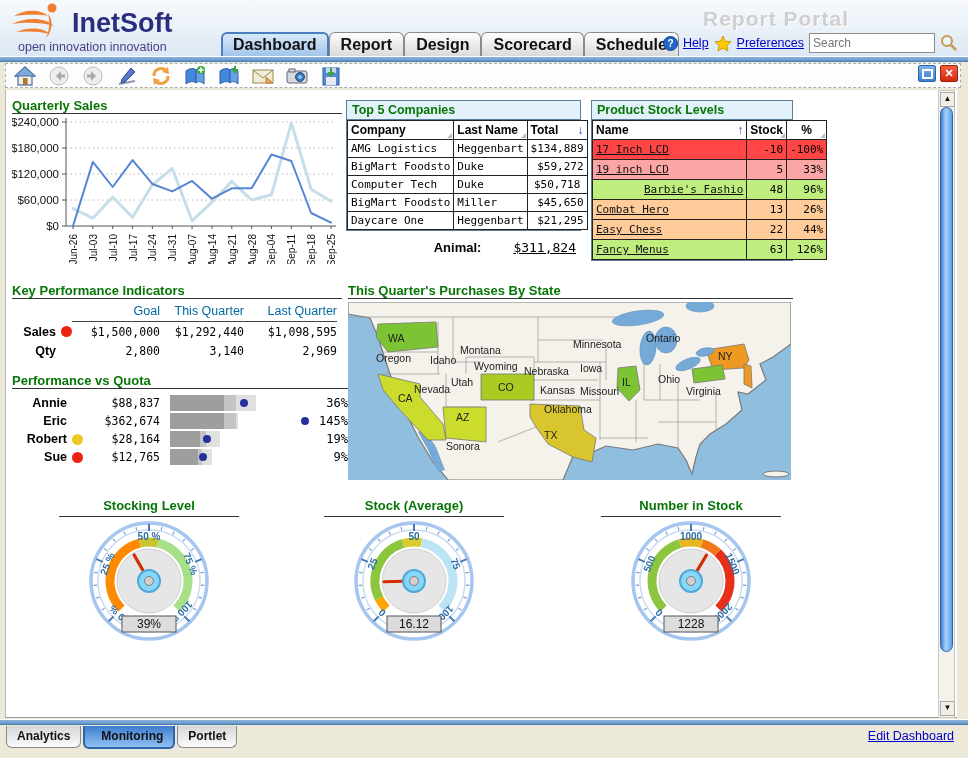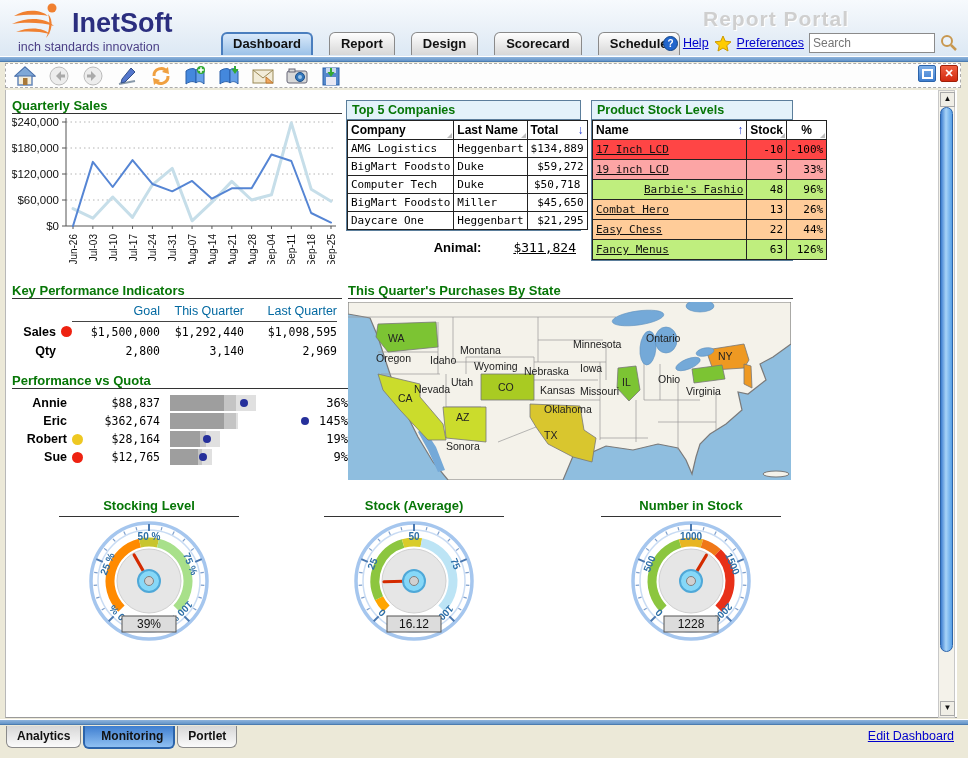--- a/index.html
+++ b/index.html
@@ -7,23 +7,23 @@
           font-family:"Liberation Sans",sans-serif;overflow:hidden;}
   
   #header{position:absolute;top:0;left:0;width:968px;height:56px;
           background:linear-gradient(180deg,#F7FAFD 0%,#E7EFF7 60%,#DCE8F4 100%);}
   #logo{position:absolute;left:8px;top:2px;width:220px;height:52px;}
   #brand{position:absolute;left:64px;top:6px;font-size:27px;font-weight:bold;color:#2B2E7F;}
   #tagline{position:absolute;left:10px;top:38px;font-size:12.5px;color:#4B3F86;}
   #portal-title{position:absolute;left:703px;top:7px;font-size:21px;font-weight:bold;
                 color:#CFCFCF;text-shadow:1px 1px 0 #ffffff;letter-spacing:1px;}
   #top-tabs{position:absolute;left:221px;top:32px;height:24px;white-space:nowrap;}
-  .ttab{display:inline-block;padding:3px 11px 4px;font-weight:bold;font-size:13px;color:#111;
+  .ttab{display:inline-block;padding:3px 11px 4px;font-weight:bold;font-size:16px;color:#111;
         border:1px solid #8A8A8A;border-bottom:none;border-radius:6px 6px 0 0;
-        background:linear-gradient(#FEFEFE,#D7D7D7);margin-right:16px;cursor:pointer;vertical-align:bottom;}
+        background:linear-gradient(#FEFEFE,#D7D7D7);margin-right:0;cursor:pointer;vertical-align:bottom;}
   .ttab.active{background:linear-gradient(#D9E9FA,#9CC2E8);border:2px solid #4A7EBE;border-bottom:none;padding:2px 10px 4px;}
   #hdr-right{position:absolute;right:10px;top:33px;height:20px;display:flex;align-items:center;gap:5px;}
   .hlink{color:#0000CC;font-size:12.5px;text-decoration:underline;cursor:pointer;text-align:right;}
   #search-input{width:118px;height:16px;border:1px solid #8B8B8B;font-size:12px;color:#555;
                 font-family:"Liberation Sans",sans-serif;padding:1px 3px;}
   #band{position:absolute;top:56px;left:0;width:968px;height:4px;background:linear-gradient(#8FB4DC,#6394C8);
         border-top:1px solid #fff;border-bottom:1px solid #4C7CB0;}
   
   #toolbar{position:absolute;top:63px;left:5px;width:956px;height:25px;background:#FDFDFD;
            border:1px dashed #ABABAB;display:flex;align-items:center;gap:12px;padding-left:8px;box-sizing:border-box;}
@@ -109,21 +109,21 @@
   <div id="header">
     <div id="logo">
       <svg width="58" height="50" viewBox="0 0 58 50">
         <circle cx="44" cy="6" r="4.5" fill="#F08030"></circle>
         <path d="M6,14 C18,6 34,8 40,14 C30,12 16,13 6,14 Z" fill="#F08030"></path>
         <path d="M4,22 C20,14 38,16 46,24 C34,20 16,20 4,22 Z" fill="#F08030"></path>
         <path d="M8,30 C22,24 36,26 42,32 C32,29 18,29 8,30 Z" fill="#F08030"></path>
         <path d="M40,12 C46,18 44,30 38,36 C42,28 42,18 40,12 Z" fill="#F08030"></path>
       </svg>
       <span id="brand">InetSoft</span>
-      <span id="tagline">inch standards innovation</span>
+      <span id="tagline">open innovation innovation</span>
     </div>
     <div id="portal-title">Report Portal</div>
     <div id="top-tabs"><span class="ttab active">Dashboard</span><span class="ttab">Report</span><span class="ttab">Design</span><span class="ttab">Scorecard</span><span class="ttab">Schedule</span></div>
     <div id="hdr-right">
       <svg width="15" height="15" viewBox="0 0 15 15">
         <circle cx="7.5" cy="7.5" r="7" fill="#2266CC" stroke="#114488"></circle>
         <text x="7.5" y="11" font-size="10" font-weight="bold" fill="#fff" text-anchor="middle">?</text>
       </svg>
       <span class="hlink">Help</span>
       <svg width="18" height="17" viewBox="0 0 18 17">

